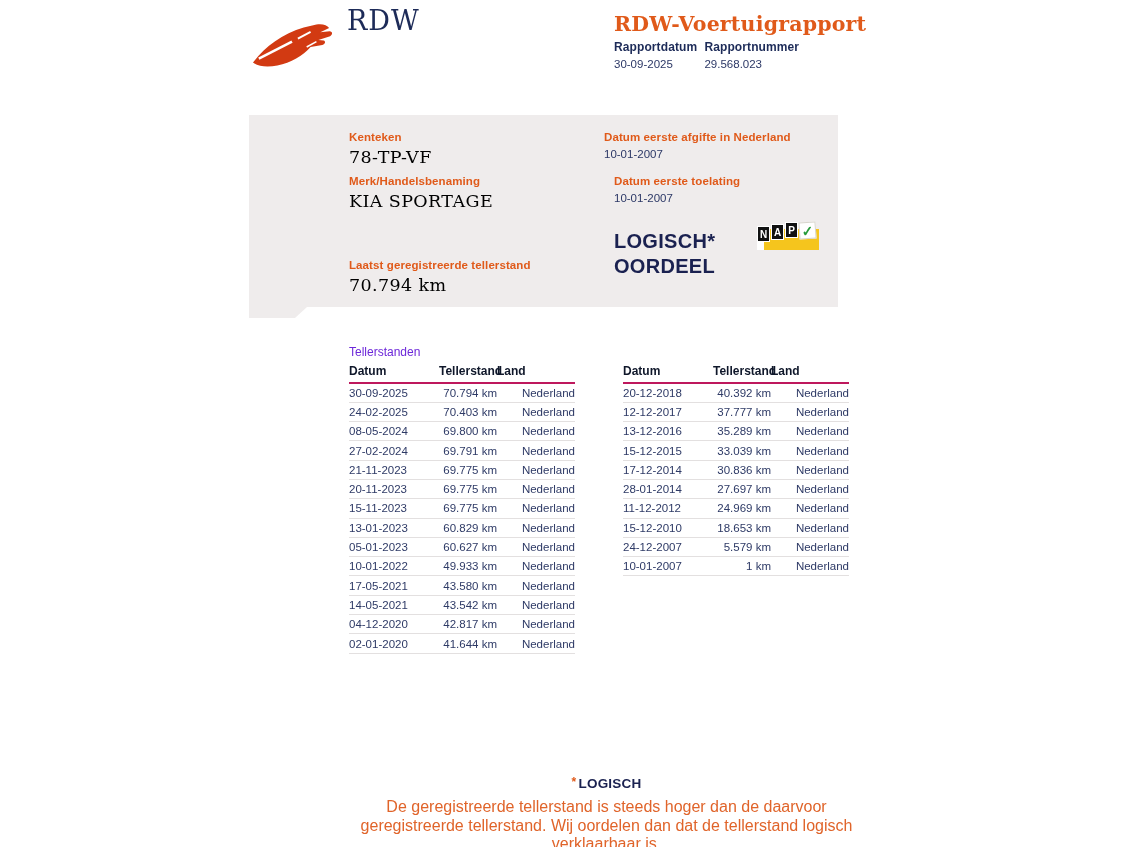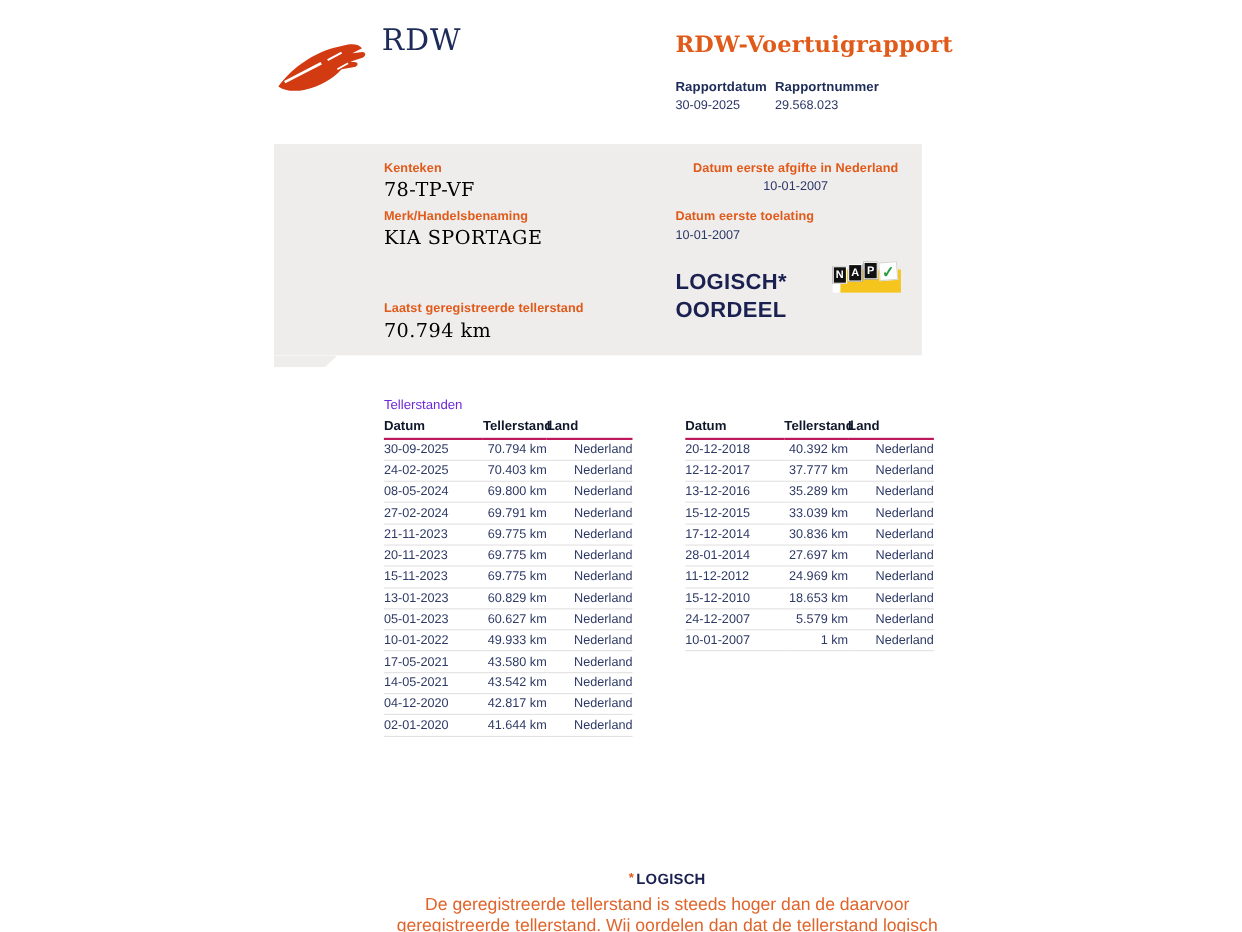--- a/index.html
+++ b/index.html
@@ -2,35 +2,35 @@
 <html><head>
 <meta charset="utf-8">
 <style>
   * { margin:0; padding:0; box-sizing:border-box; }
   html,body { background:#ffffff; }
   body {
     width:1129px; height:847px; position:relative; overflow:hidden;
     font-family:"Liberation Sans", sans-serif;
     -webkit-font-smoothing:antialiased;
   }
-  .page { position:absolute; inset:0; background:#ffffff;margin-top:16px; }
+  .page { position:absolute; inset:0; background:#ffffff; }
 
   
   .logo-swoosh { position:absolute; left:252px; top:20px; width:82px; height:50px; }
   .logo-text {
     position:absolute; left:347px; top:5px;
     font-family:"DejaVu Serif", serif; font-size:27px; color:#1d2b58;
     letter-spacing:1px;
   }
   .report-title {
     position:absolute; left:614px; top:12px;
     font-family:"DejaVu Serif", serif; font-size:20.5px; font-weight:600;
     color:#e05a1a; letter-spacing:0.2px;
   }
-  .report-meta { position:absolute; left:614px; top:56px; }
+  .report-meta { position:absolute; left:614px; top:40px; }
   .meta-col { display:inline-block; vertical-align:top; }
   .meta-col.first { width:86px; }
   .meta-label { font-size:12px; font-weight:bold; color:#1d2b58; letter-spacing:0.1px; }
   .meta-value { font-size:11.5px; color:#2c3866; margin-top:4px; }
 
   
   .info-box {
     position:absolute; left:249px; top:115px; width:589px; height:192px;
     background:#efecec;
   }
@@ -141,21 +141,21 @@
     <div class="field" style="left:100px; top:60px;">
       <div class="field-label">Merk/Handelsbenaming</div>
       <div class="field-value-serif">KIA SPORTAGE</div>
     </div>
 
     <div class="field" style="left:100px; top:144px;">
       <div class="field-label">Laatst geregistreerde tellerstand</div>
       <div class="field-value-serif">70.794 km</div>
     </div>
 
-    <div class="field" style="left:381px; top:16px;text-align:center;">
+    <div class="field" style="left:355px; top:16px;">
       <div class="field-label">Datum eerste afgifte in Nederland</div>
       <div class="field-value-sans">10-01-2007</div>
     </div>
 
     <div class="field" style="left:365px; top:60px;">
       <div class="field-label">Datum eerste toelating</div>
       <div class="field-value-sans">10-01-2007</div>
     </div>
 
     <div class="oordeel">

